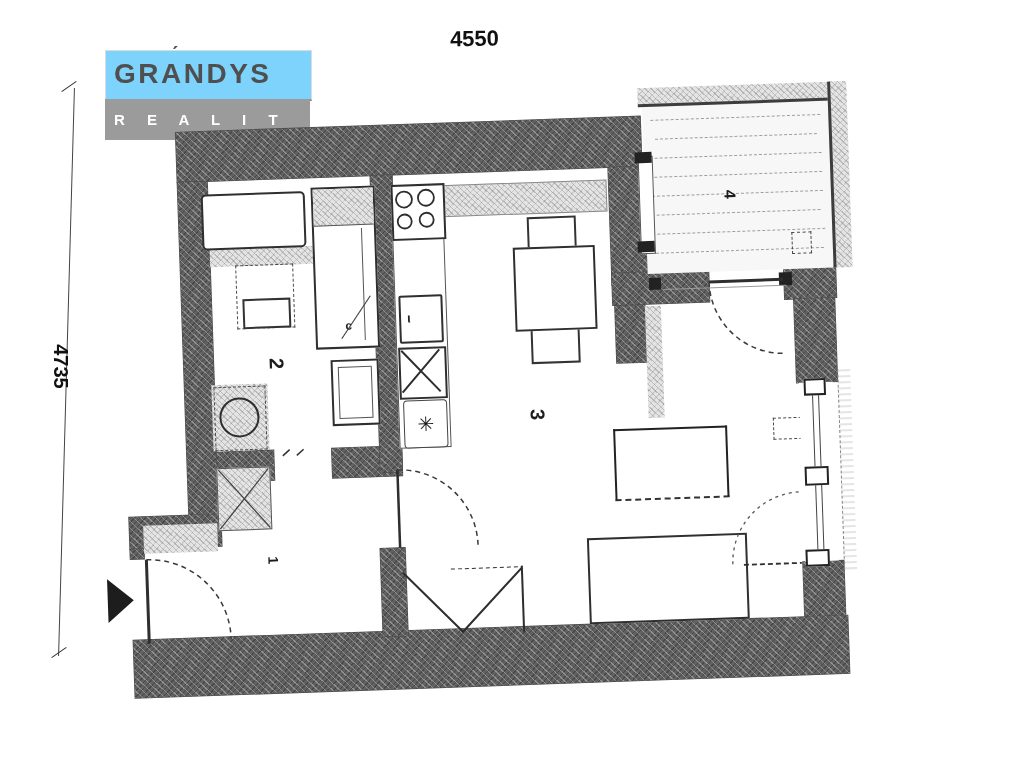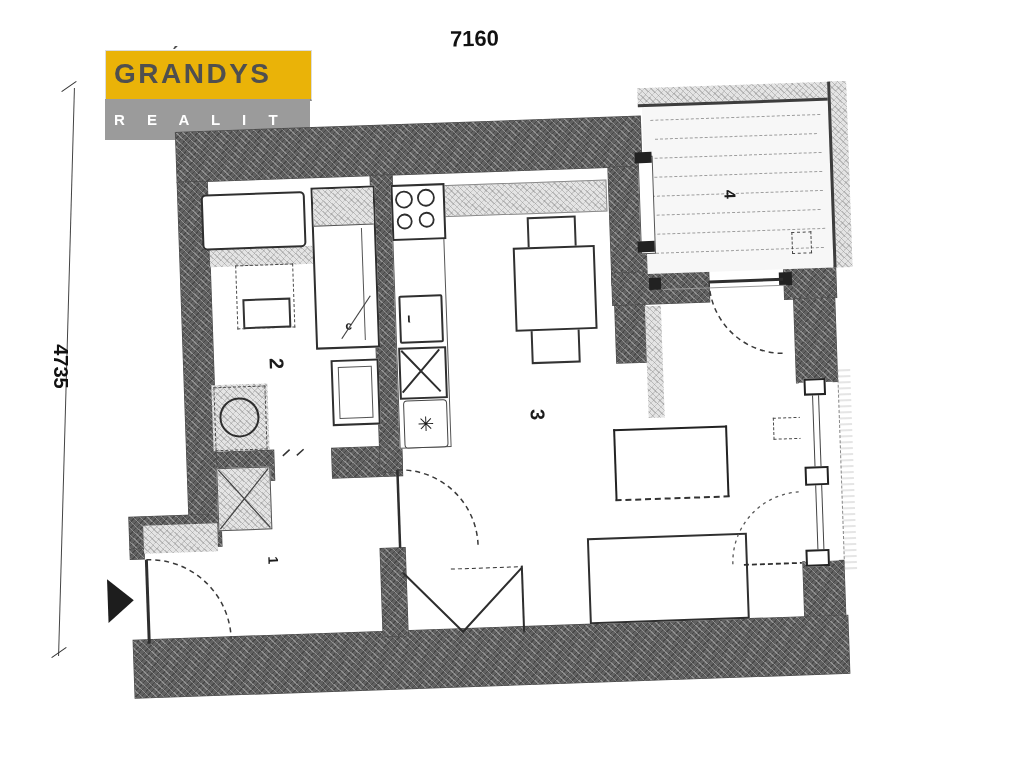--- a/index.html
+++ b/index.html
@@ -21,28 +21,28 @@
   .dashbox{position:absolute;border:1.5px dashed #4a4a4a;background:transparent;}
   .rlabel{position:absolute;transform:rotate(90deg);font-weight:bold;color:#1c1c1c;}
   .plank{position:absolute;border-top:1.5px dashed #9e9e9e;height:0;}
   svg{position:absolute;left:0;top:0;pointer-events:none;}
   .dimtext{position:absolute;font-weight:bold;color:#111;}
 </style>
 </head>
 <body>
 
 <div class="abs" style="left:105px;top:50px;width:205px;height:90px;">
-  <div class="abs" style="left:0;top:0;width:205px;height:48px;background:#eab308;border:1px solid #dcdcdc;border-bottom:2px solid #8a8a8a;">
+  <div class="abs" style="left:0;top:0;width:205px;height:48px;background:#7dd3fc;border:1px solid #dcdcdc;border-bottom:2px solid #8a8a8a;">
     <div class="abs" style="left:8px;top:7px;font-size:28px;font-weight:800;letter-spacing:2.5px;color:#4f4f4f;">GRANDYS</div>
     <span class="abs" style="left:66px;top:-8px;font-size:20px;font-weight:bold;color:#4f4f4f;">ˊ</span>
   </div>
   <div class="abs" style="left:0;top:49px;width:205px;height:41px;background:#9b9b9b;color:#fff;font-size:15px;font-weight:bold;letter-spacing:9px;line-height:41px;padding-left:9px;box-sizing:border-box;">R E A L I T Y</div>
 </div>
 
-<div class="dimtext" style="left:450px;top:26px;font-size:22px;transform:rotate(-1deg);">7160</div>
+<div class="dimtext" style="left:450px;top:26px;font-size:22px;transform:rotate(-1deg);">4550</div>
 
 <div class="abs" style="left:36px;top:80px;width:50px;height:590px;">
   <div class="abs" style="left:30px;top:8px;width:0;height:568px;border-left:1.3px solid #444;transform:rotate(1.6deg);"></div>
   <div class="abs" style="left:24px;top:6px;width:18px;height:0;border-top:1.6px solid #333;transform:rotate(-35deg);"></div>
   <div class="abs" style="left:14px;top:572px;width:18px;height:0;border-top:1.6px solid #333;transform:rotate(-35deg);"></div>
   <div class="dimtext" style="left:2px;top:275px;font-size:20px;transform:rotate(90deg);">4735</div>
 </div>
 
 <div class="abs" style="left:0;top:0;width:1024px;height:778px;transform:rotate(-2deg);transform-origin:480px 400px;">
 

